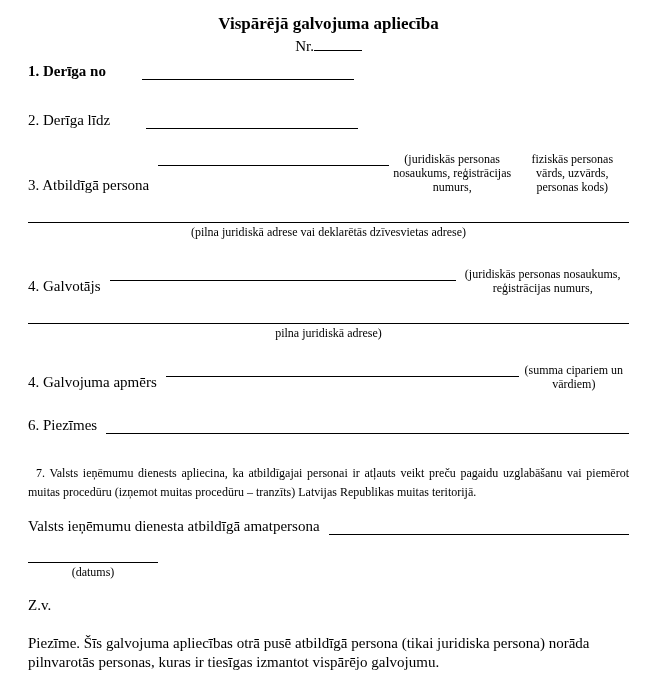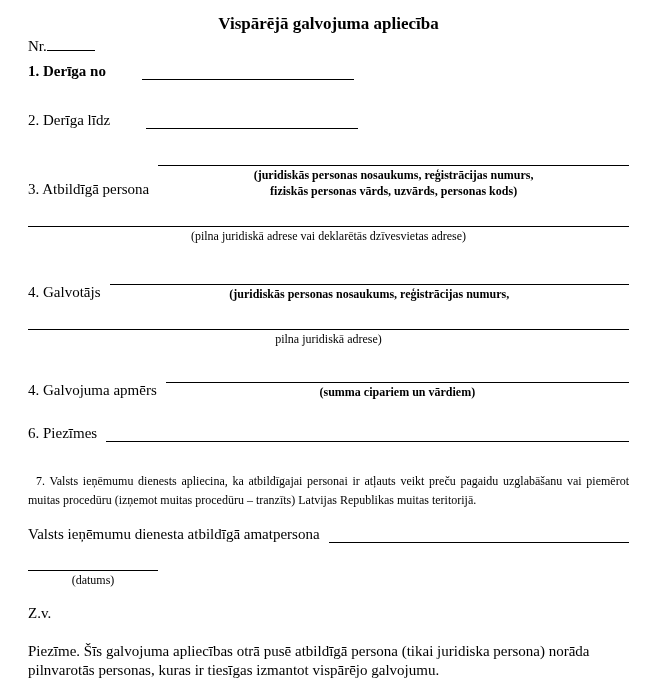--- a/index.html
+++ b/index.html
@@ -18,20 +18,21 @@
     padding: 12px 16px 8px 28px;
     overflow: hidden;
   }
   .title {
     font-size: 17px;
     font-weight: bold;
     text-align: center;
     margin: 2px 0 0 0;
   }
   .nr-row {
+    text-align: center;
     font-size: 15px;
     margin-top: 3px;
   }
   .nr-line {
     display: inline-block;
     width: 48px;
     height: 13px;
     border-bottom: 1px solid #000;
   }
   .row {
@@ -46,23 +47,22 @@
     border-bottom: 1px solid #000;
     height: 15px;
   }
   .fixed-line {
     width: 212px;
     margin-left: 36px;
   }
   .fill {
     flex: 1;
     display: flex;
-    flex-direction: column;
+    flex-direction: row;
     margin-left: 9px;
-    font-weight: bold;
   }
   .fill .line { width: 100%; }
   .caption {
     font-size: 12px;
     line-height: 14px;
     text-align: center;
     margin-top: 2px;
   }
   .full-line-block { margin-top: 13px; }
   .full-line-block .line { width: 100%; }

